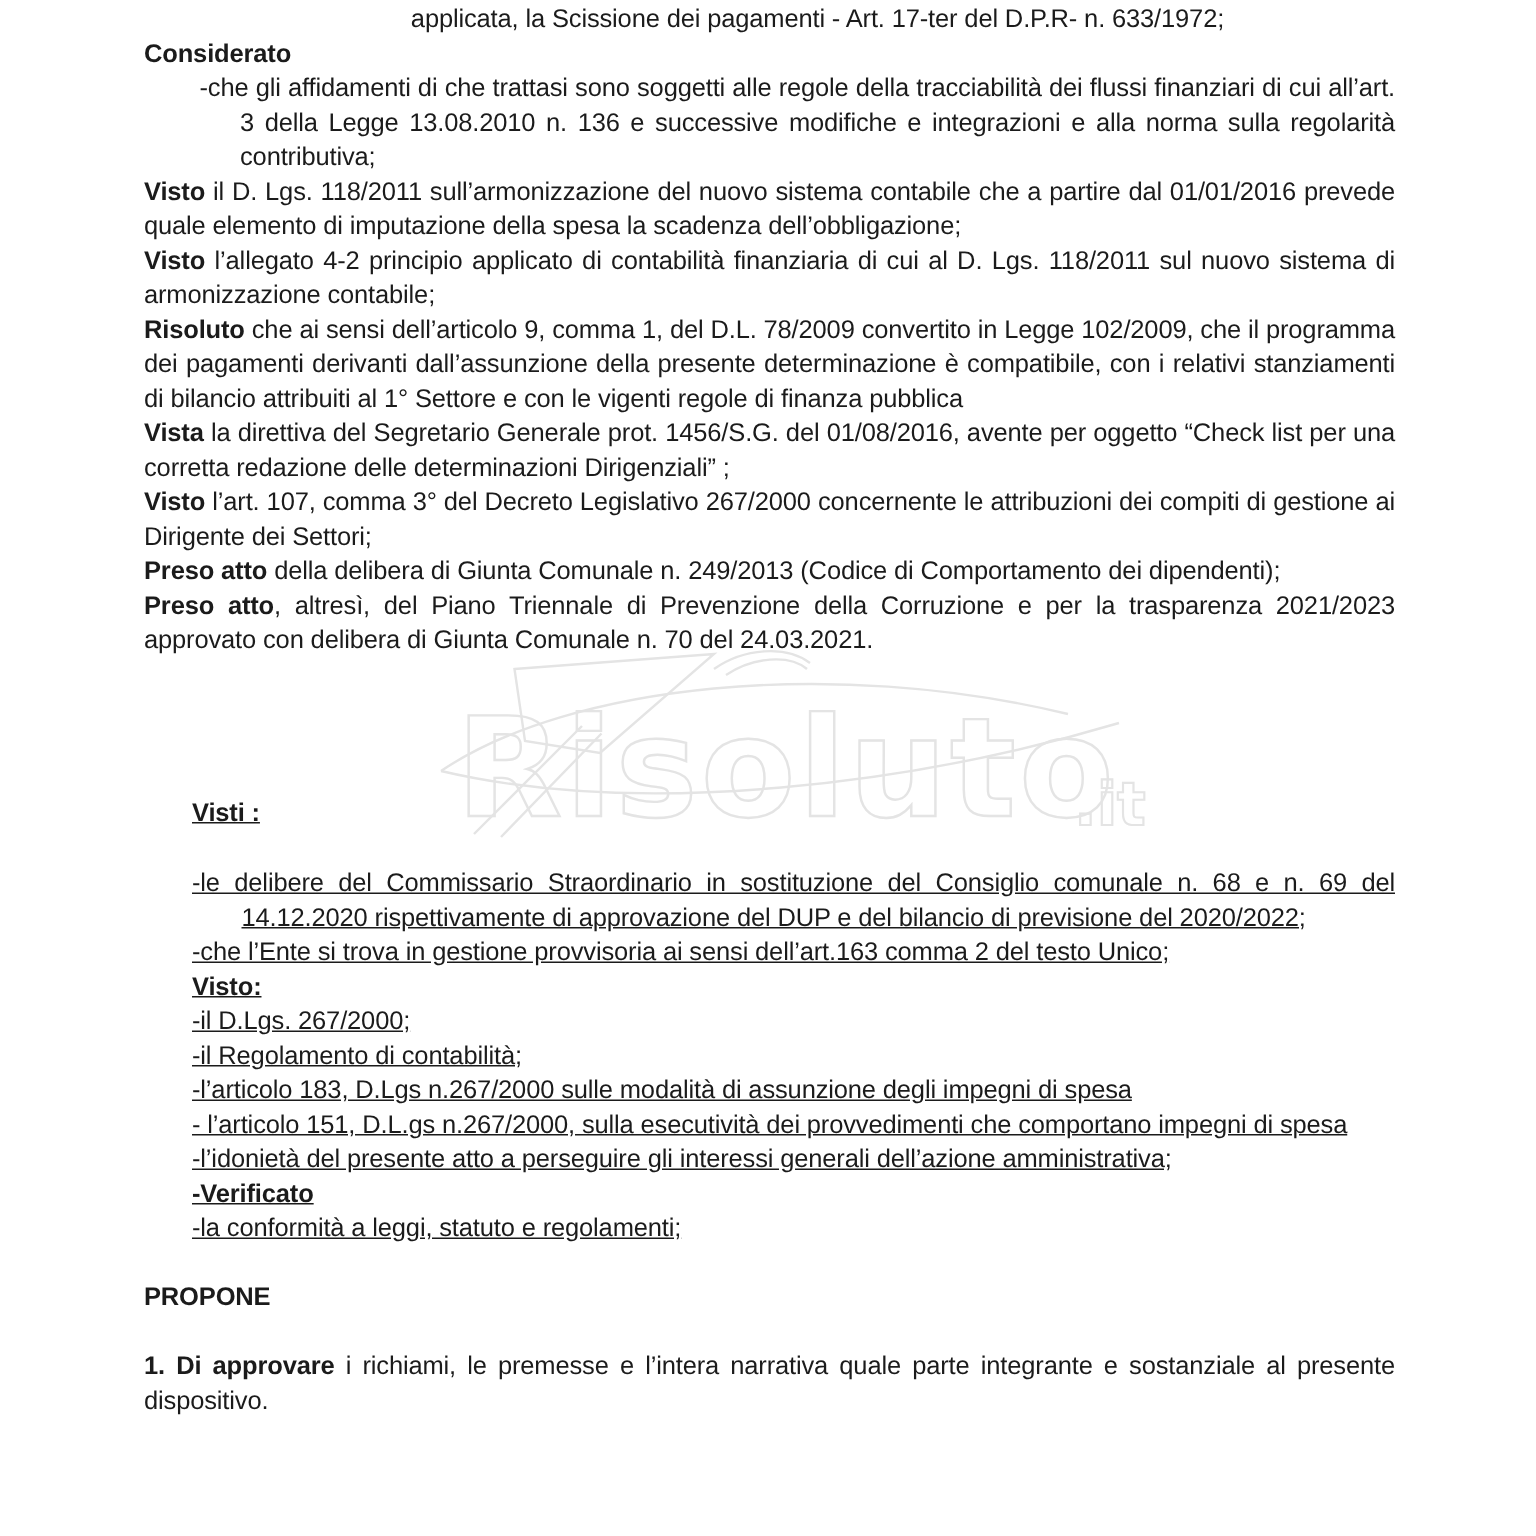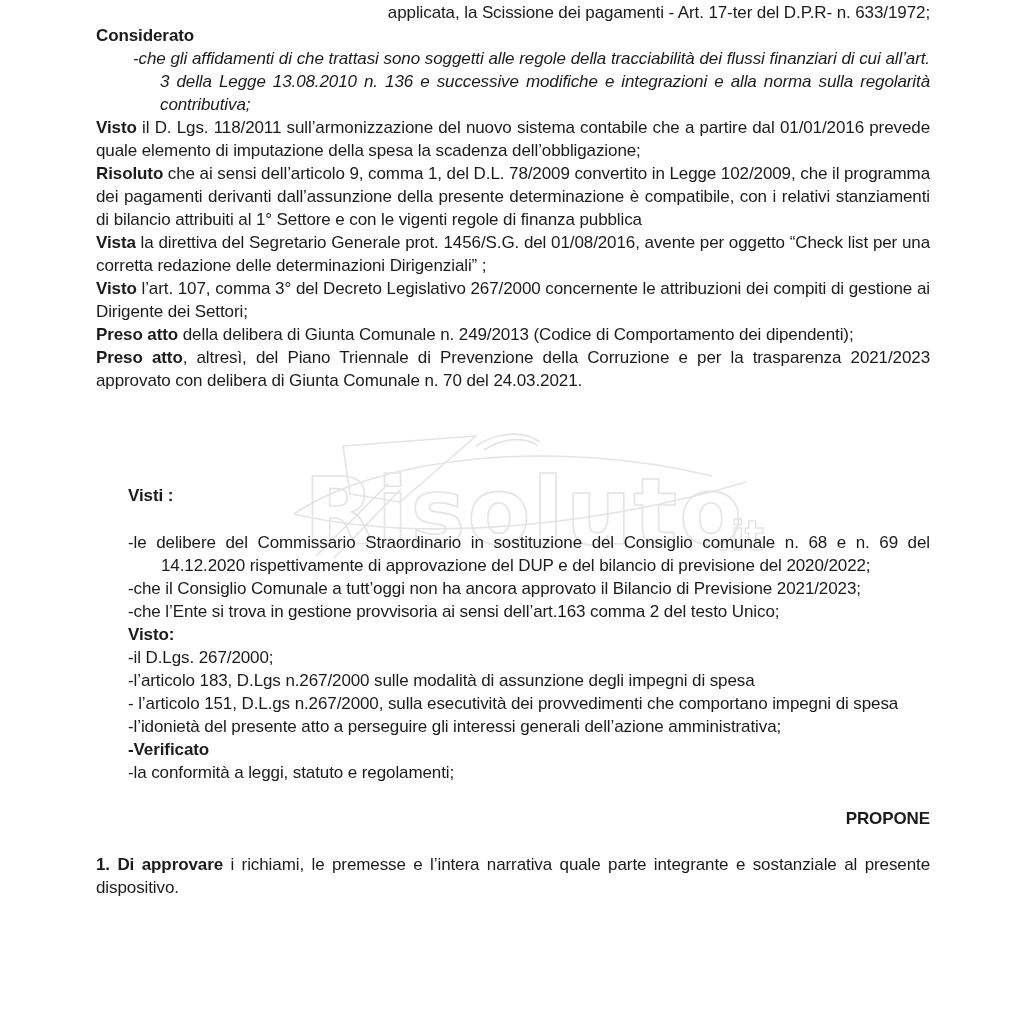--- a/index.html
+++ b/index.html
@@ -17,28 +17,28 @@
     position: relative;
   }
   .page {
     position: absolute;
     left: 96px; top: 1px;
     width: 834px;
     z-index: 1;
   }
   p { text-align: justify; }
   b { font-weight: bold; }
-  .cont   { margin-left: 64px; text-align: right; }
-  .hang-a { padding-left: 64px; text-indent: -27px; font-style: italic; }
-  .visti  { margin-left: 32px; }
+  .cont   { margin-left: 64px; text-align: center; }
+  .hang-a { padding-left: 64px; text-indent: -27px; }
+  .visti  { margin-left: 32px; text-decoration: underline; }
   .hang-b { padding-left: 33px; text-indent: -33px; margin-top: 24px; }
   .hang-c { padding-left: 40px; text-indent: -40px; }
   .gap-4  { height: 92px; }
   .gap-1  { height: 23px; }
-  .center { text-align: right; }
+  .center { text-align: left; }
   .watermark {
     position: absolute;
     left: 288px; top: 424px;
     width: 480px; height: 155px;
     z-index: 0;
     pointer-events: none;
   }
   .watermark svg text {
     font-family: "DejaVu Sans", sans-serif;
     font-weight: bold;
@@ -68,40 +68,41 @@
 <div class="page">
 
   <p class="cont"><b></b><span>applicata, la Scissione dei pagamenti - Art. 17-ter del D.P.R- n. 633/1972;</span></p>
 
   <p><b>Considerato</b><span></span></p>
 
   <p class="hang-a"><b></b><span>-che gli affidamenti di che trattasi sono soggetti alle regole della tracciabilità dei flussi finanziari di cui all’art. 3 della Legge 13.08.2010 n. 136 e successive modifiche e integrazioni e alla norma sulla regolarità contributiva;</span></p>
 
   <p><b>Visto</b><span> il D. Lgs. 118/2011 sull’armonizzazione del nuovo sistema contabile che a partire dal 01/01/2016 prevede quale elemento di imputazione della spesa la scadenza dell’obbligazione;</span></p>
 
+  <p><b>Visto</b><span> l’allegato 4-2 principio applicato di contabilità finanziaria di cui al D. Lgs. 118/2011 sul nuovo sistema di armonizzazione contabile;</span></p>
 
   <p><b>Risoluto</b><span> che ai sensi dell’articolo 9, comma 1, del D.L. 78/2009 convertito in Legge 102/2009, che il programma dei pagamenti derivanti dall’assunzione della presente determinazione è compatibile, con i relativi stanziamenti di bilancio attribuiti al 1° Settore e con le vigenti regole di finanza pubblica</span></p>
 
   <p><b>Vista</b><span> la direttiva del Segretario Generale prot. 1456/S.G. del 01/08/2016, avente per oggetto “Check list per una corretta redazione delle determinazioni Dirigenziali” ;</span></p>
 
   <p><b>Visto</b><span> l’art. 107, comma 3° del Decreto Legislativo 267/2000 concernente le attribuzioni dei compiti di gestione ai Dirigente dei Settori;</span></p>
 
   <p><b>Preso atto</b><span> della delibera di Giunta Comunale n. 249/2013 (Codice di Comportamento dei dipendenti);</span></p>
 
   <p><b>Preso atto</b><span>, altresì, del Piano Triennale di Prevenzione della Corruzione e per la trasparenza 2021/2023 approvato con delibera di Giunta Comunale n. 70 del 24.03.2021.</span></p>
 
   <div class="gap-4"></div>
 
   <div class="visti">
     <p><b>Visti :</b><span></span></p>
     <p class="hang-b"><b></b><span>-le delibere del Commissario Straordinario in sostituzione del Consiglio comunale n. 68 e n. 69 del 14.12.2020 rispettivamente di approvazione del DUP e del bilancio di previsione del 2020/2022;</span></p>
-    <p><b></b><span>-che il Consiglio Comunale a tutt’oggi non ha ancora approvato il Bilancio di Previsione 2021/2023;</span></p>
     <p><b></b><span>-che l’Ente si trova in gestione provvisoria ai sensi dell’art.163 comma 2 del testo Unico;</span></p>
     <p><b>Visto:</b><span></span></p>
     <p><b></b><span>-il D.Lgs. 267/2000;</span></p>
+    <p><b></b><span>-il Regolamento di contabilità;</span></p>
     <p><b></b><span>-l’articolo 183, D.Lgs n.267/2000 sulle modalità di assunzione degli impegni di spesa</span></p>
     <p class="hang-c"><b></b><span>- l’articolo 151, D.L.gs n.267/2000, sulla esecutività dei provvedimenti che comportano impegni di spesa</span></p>
     <p><b></b><span>-l’idonietà del presente atto a perseguire gli interessi generali dell’azione amministrativa;</span></p>
     <p><b>-Verificato</b><span></span></p>
     <p><b></b><span>-la conformità a leggi, statuto e regolamenti;</span></p>
   </div>
 
   <div class="gap-1"></div>
 
 

